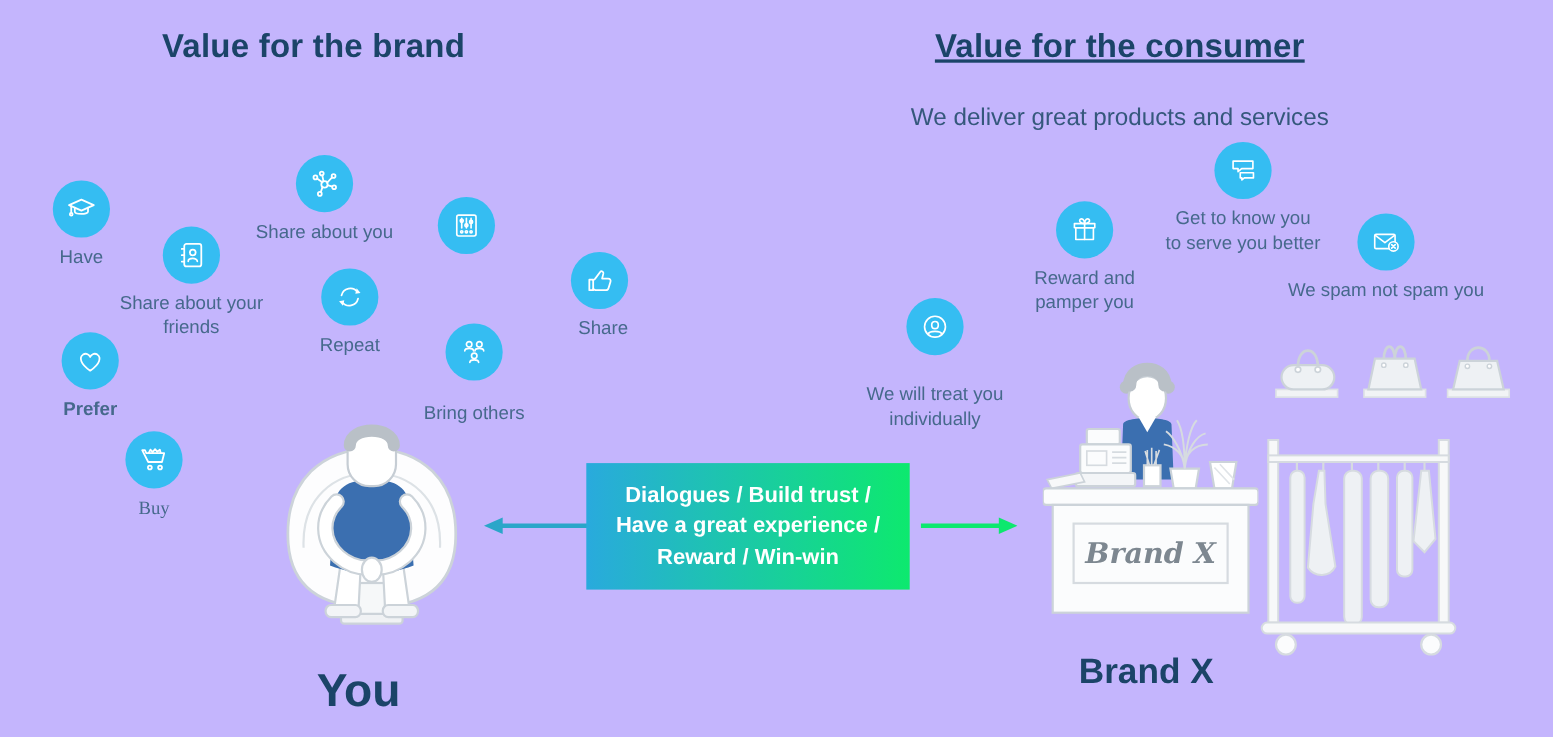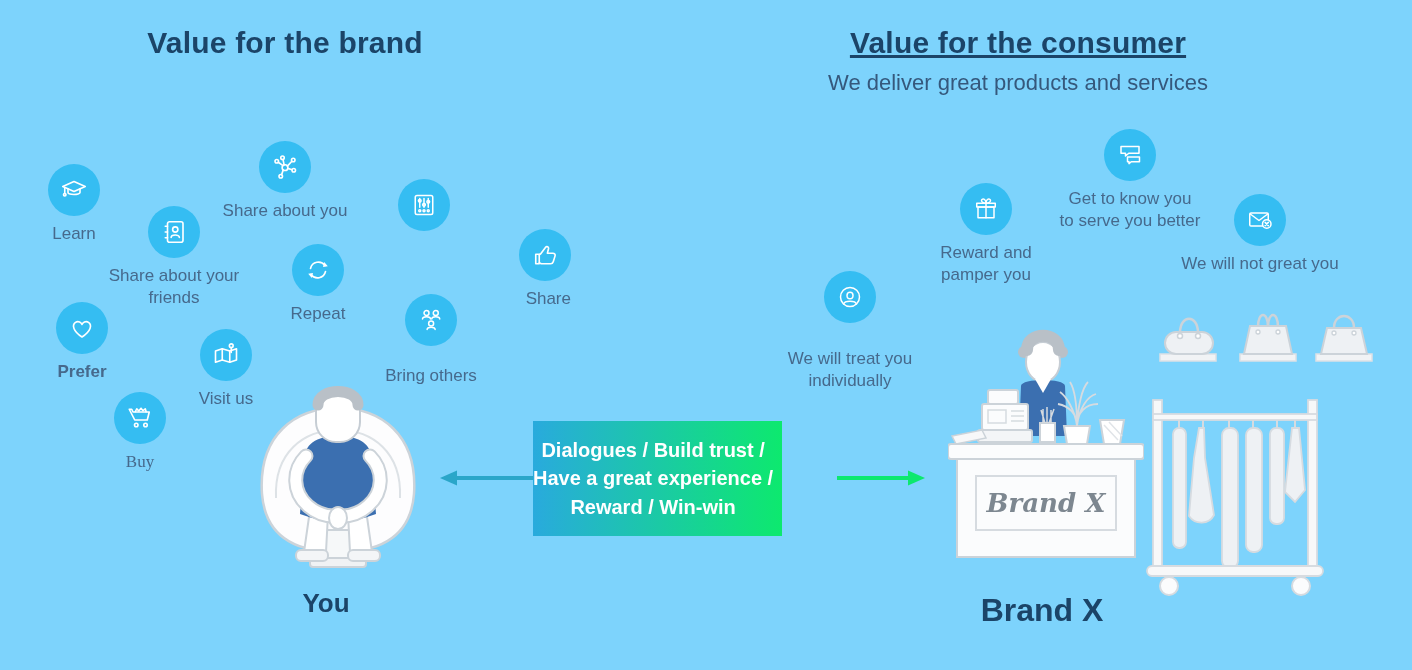--- a/index.html
+++ b/index.html
@@ -1,79 +1,79 @@
 <!DOCTYPE html>
 <html><head>
 <meta charset="utf-8">
 <style>
   html,body{margin:0;padding:0;background:#fff;font-family:"Liberation Sans",sans-serif;}
-  .canvas{position:relative;width:1412px;height:670px;background:#7dd3fc;overflow:hidden;}
+  .canvas{position:relative;width:1412px;height:670px;background:#c4b5fd;overflow:hidden;}
 
   .title{position:absolute;color:#1b4468;font-weight:bold;font-size:30px;text-align:center;letter-spacing:.2px;}
   #left-title{left:35px;top:26px;width:500px;}
   #right-title{left:738px;top:26px;width:560px;text-decoration:underline;}
-  .subtitle{position:absolute;color:#35587c;font-size:22px;text-align:center;}
+  .subtitle{position:absolute;color:#35587c;font-size:22px;text-align:center;margin-top:24px;}
   #right-subtitle{left:738px;top:70px;width:560px;}
 
   .item{position:absolute;display:flex;flex-direction:column;align-items:center;}
   .circle{width:52px;height:52px;border-radius:50%;background:#35bdf2;display:flex;align-items:center;justify-content:center;flex:none;}
   .circle svg{width:30px;height:30px;display:block;}
   .lbl{margin-top:7px;color:#46698c;font-size:17px;line-height:1.32;text-align:center;white-space:pre-line;}
 
   #it-learn{left:29px;top:164px;width:90px;}
   #it-friends{left:89px;top:206px;width:170px;}
-  #it-aboutyou{left:200px;top:141px;width:170px;}
+  #it-aboutyou{left:210px;top:141px;width:170px;}
   #it-repeat{left:268px;top:244px;width:100px;}
   #it-control{left:364px;top:179px;width:120px;}
   #it-share{left:481px;top:229px;width:90px;align-items:flex-end;}
   #it-prefer{left:37px;top:302px;width:90px;font-weight:bold;}
   #it-visit{left:176px;top:329px;width:100px;}
   #it-bring{left:366px;top:294px;width:130px;gap:12px;}
   #it-buy{left:95px;top:392px;width:90px;font-family:Liberation Serif, serif;}
   #it-treat{left:770px;top:271px;width:160px;gap:18px;}
   #it-reward{left:916px;top:183px;width:140px;}
   #it-know{left:1030px;top:129px;width:200px;}
   #it-spam{left:1140px;top:194px;width:240px;}
 
-  .exchange-box{position:absolute;left:533px;top:421px;width:249px;height:115px;
-    background:linear-gradient(90deg,#29aadd,#0de96e);display:flex;align-items:center;}
+  .exchange-box{position:absolute;left:533px;top:421px;width:294px;height:115px;
+    background:linear-gradient(90deg,#29aadd,#0de96e);display:flex;align-items:center;justify-content:center;}
   .exchange-text{color:#ffffff;font-weight:bold;font-size:20px;line-height:1.42;text-align:center;white-space:pre-line;}
   .arrow{position:absolute;top:466px;}
   #arrow-left{left:440px;}
   #arrow-right{left:837px;}
 
   .illu{position:absolute;}
   #you-figure{left:252px;top:382px;width:172px;height:200px;}
   #shop-counter{left:948px;top:318px;width:196px;height:248px;}
   #bag-shelves{left:1158px;top:306px;width:232px;height:62px;}
   #clothing-rack{left:1143px;top:396px;width:184px;height:204px;}
 
   .fig-label{position:absolute;color:#1b4468;font-weight:bold;text-align:center;}
-  #you-label{left:226px;top:588px;width:200px;font-size:26px;}
+  #you-label{left:226px;top:604px;width:200px;font-size:42px;}
   #brandx-label{left:892px;top:592px;width:300px;font-size:32px;}
 </style>
 </head>
 <body>
 
 <div class="canvas">
 
   <div class="title" id="left-title">Value for the brand</div>
   <div class="title" id="right-title">Value for the consumer</div>
   <div class="subtitle" id="right-subtitle">We deliver great products and services</div>
 
   <div class="item" id="it-learn">
     <span class="circle">
       <svg viewBox="0 0 24 24" fill="none" stroke="#fff" stroke-width="1.3" stroke-linecap="round" stroke-linejoin="round">
         <path d="M3 9.2 L12 5.2 L21 9.2 L12 13.2 Z"></path>
           <path d="M7.2 11.1 V14 C7.2 16.1 16.8 16.1 16.8 14 V11.1"></path>
         <path d="M4.6 10 V14.6"></path>
           <circle cx="4.6" cy="15.8" r="1"></circle>
       </svg>
     </span>
-    <span class="lbl">Learn</span>
+    <span class="lbl">Have</span>
   </div>
 
   <div class="item" id="it-friends">
     <span class="circle">
       <svg viewBox="0 0 24 24" fill="none" stroke="#fff" stroke-width="1.3" stroke-linecap="round" stroke-linejoin="round">
         <rect x="6.8" y="3.8" width="12.4" height="16.4" rx="1.6"></rect>
         <path d="M6.8 7.4 H5 M6.8 12 H5 M6.8 16.6 H5"></path>
         <circle cx="13" cy="10" r="2.1"></circle>
           <path d="M9.7 16.4 C9.7 13.7 16.3 13.7 16.3 16.4"></path>
       </svg>
@@ -136,31 +136,20 @@
 
   <div class="item" id="it-prefer">
     <span class="circle">
       <svg viewBox="0 0 24 24" fill="none" stroke="#fff" stroke-width="1.3" stroke-linecap="round" stroke-linejoin="round">
         <path d="M12 19.2 C4.8 14.4 3.8 9.6 6.8 7.5 C9.2 5.9 11.4 7.8 12 9.2 C12.6 7.8 14.8 5.9 17.2 7.5 C20.2 9.6 19.2 14.4 12 19.2 Z"></path>
       </svg>
     </span>
     <span class="lbl">Prefer</span>
   </div>
 
-  <div class="item" id="it-visit">
-    <span class="circle">
-      <svg viewBox="0 0 24 24" fill="none" stroke="#fff" stroke-width="1.3" stroke-linecap="round" stroke-linejoin="round">
-        <path d="M3.6 8.8 L9 7 L15 8.8 L20.4 7 V16 L15 17.8 L9 16 L3.6 17.8 Z"></path>
-        <path d="M9 7 V16 M15 8.8 V17.8"></path>
-        <circle cx="16.2" cy="4.6" r="1.5"></circle>
-          <path d="M16.2 6.1 V10"></path>
-      </svg>
-    </span>
-    <span class="lbl">Visit us</span>
-  </div>
 
   <div class="item" id="it-bring">
     <span class="circle">
       <svg viewBox="0 0 24 24" fill="none" stroke="#fff" stroke-width="1.2" stroke-linecap="round" stroke-linejoin="round">
         <circle cx="8.4" cy="6.4" r="2"></circle>
           <path d="M5.2 11.2 C5.2 8.7 11.6 8.7 11.6 11.2"></path>
         <circle cx="15.8" cy="6.4" r="2"></circle>
           <path d="M12.6 11.2 C12.6 8.7 19 8.7 19 11.2"></path>
         <circle cx="12.1" cy="14.8" r="2"></circle>
           <path d="M8.9 19.6 C8.9 17.1 15.3 17.1 15.3 19.6"></path>
@@ -220,21 +209,21 @@
 
   <div class="item" id="it-spam">
     <span class="circle">
       <svg viewBox="0 0 24 24" fill="none" stroke="#fff" stroke-width="1.2" stroke-linecap="round" stroke-linejoin="round">
         <rect x="3.8" y="6.4" width="14.8" height="10.4" rx="1"></rect>
         <path d="M4.2 7.2 L11.2 12.4 L18.2 7.2"></path>
         <circle cx="17.4" cy="15.2" r="3.4" fill="#35bdf2"></circle>
         <path d="M16.1 13.9 L18.7 16.5 M18.7 13.9 L16.1 16.5"></path>
       </svg>
     </span>
-    <span class="lbl">We will not great you</span>
+    <span class="lbl">We spam not spam you</span>
   </div>
 
   <svg class="arrow" id="arrow-left" width="95" height="24" viewBox="0 0 95 24">
     <path d="M95 12 H14" stroke="#2aa6c9" stroke-width="4"></path>
       <polygon points="17,4.5 0,12 17,19.5" fill="#2aa6c9"></polygon>
   </svg>
   <svg class="arrow" id="arrow-right" width="88" height="24" viewBox="0 0 88 24">
     <path d="M0 12 H74" stroke="#0ce86e" stroke-width="4"></path>
       <polygon points="71,4.5 88,12 71,19.5" fill="#0ce86e"></polygon>
   </svg>

